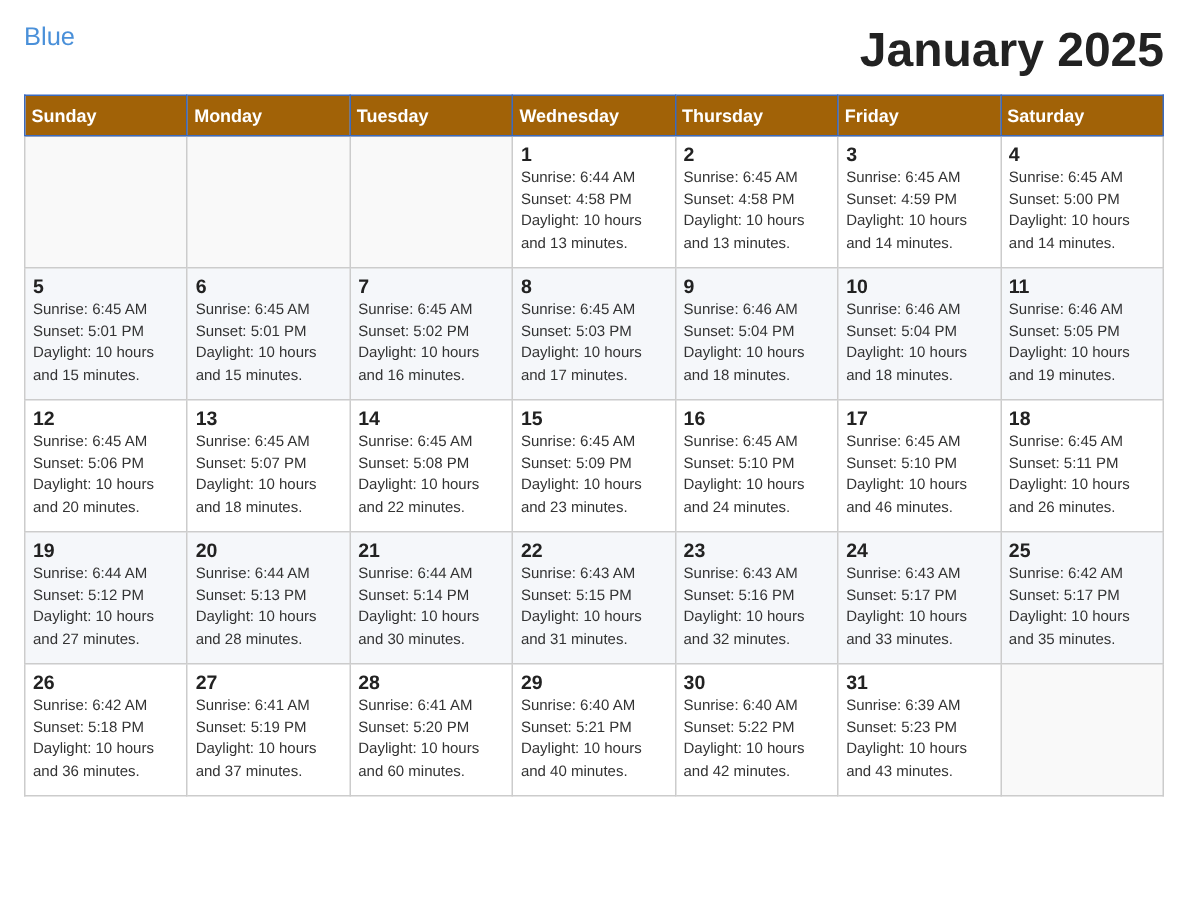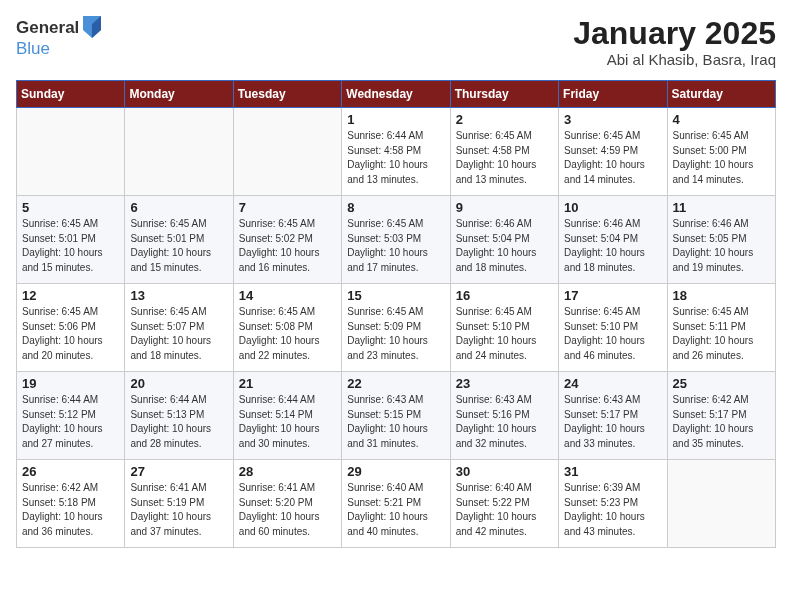--- a/index.html
+++ b/index.html
@@ -57,21 +57,21 @@
     .cal-subtitle {
       font-size: 15px;
       color: #444;
     }
     table {
       width: 100%;
       border-collapse: collapse;
       table-layout: fixed;
     }
     thead tr th {
-      background: #7f1d1d;
+      background: #a16207;
       color: #fff;
       font-size: 12px;
       font-weight: bold;
       padding: 6px 4px;
       text-align: left;
       border: 1px solid #3a6abf;
     }
     tbody tr td {
       vertical-align: top;
       border: 1px solid #ccc;
@@ -103,33 +103,25 @@
       background: #f9f9f9 !important;
     }
   </style>
 </head>
 <body>
 
 <div class="container">
   <div class="header">
     <div class="logo">
       <div class="logo-text">
-        <span style="display:flex;align-items:center;">
-          <span class="logo-general">General</span>
-          <svg class="logo-icon" viewBox="0 0 18 22" fill="none" xmlns="http://www.w3.org/2000/svg">
-            <polygon points="0,0 18,0 18,14 9,22 0,14" fill="#4a90d9"></polygon>
-            <polygon points="9,8 18,0 18,14 9,22" fill="#2a5fa8"></polygon>
-          </svg>
-        </span>
         <span class="logo-blue">Blue</span>
       </div>
     </div>
     <div class="title-block">
       <div class="cal-title">January 2025</div>
-      <div class="cal-subtitle">Abi al Khasib, Basra, Iraq</div>
     </div>
   </div>
 
   <table>
     <thead>
       <tr>
         <th>Sunday</th>
         <th>Monday</th>
         <th>Tuesday</th>
         <th>Wednesday</th>

